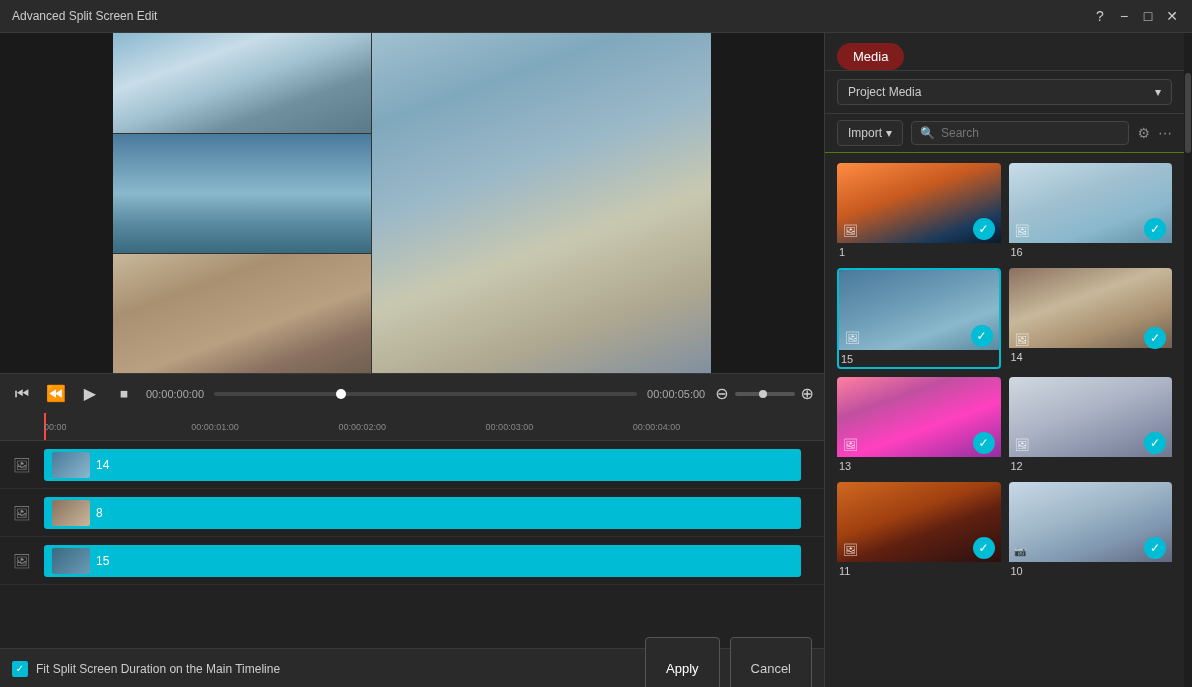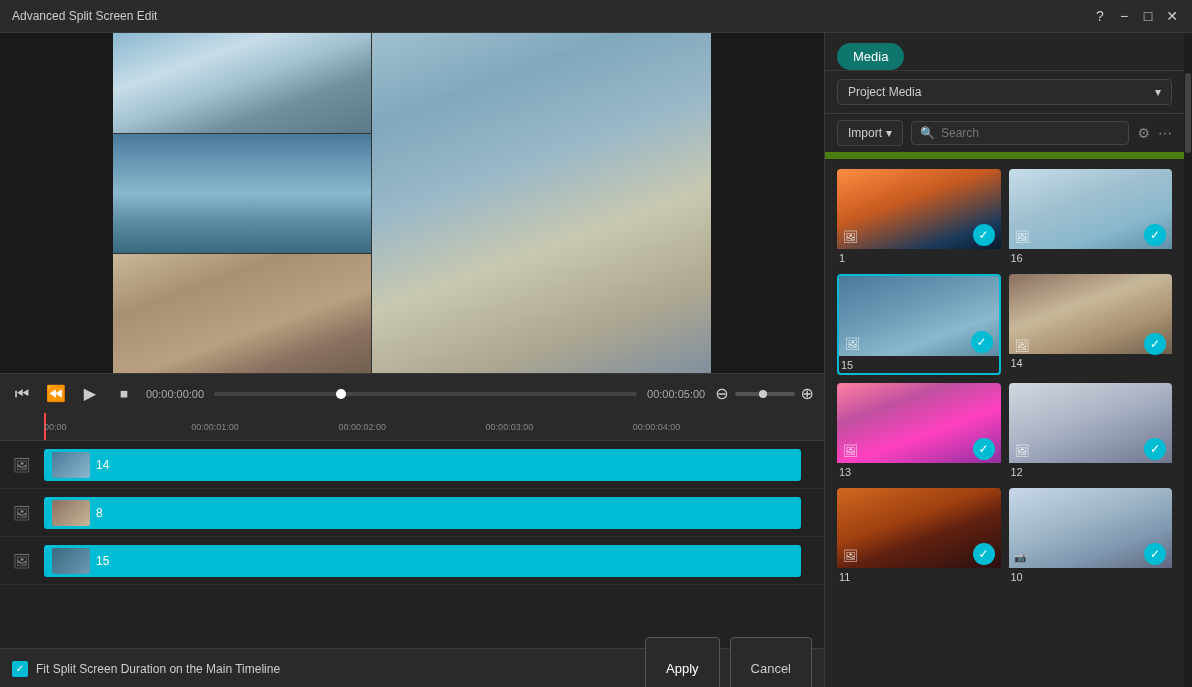--- a/index.html
+++ b/index.html
@@ -341,21 +341,21 @@
       border-bottom: 1px solid #3a3a3a;
     }
     .panel-tab {
       padding: 6px 16px;
       border-radius: 20px;
       cursor: pointer;
       font-size: 13px;
       border: none;
     }
     .panel-tab.active {
-      background: #0f766e;
+      background: #7f1d1d;
       color: #fff;
     }
 
     .panel-toolbar {
       display: flex;
       align-items: flex-end;
       padding: 8px 12px;
       gap: 8px;
       border-bottom: 1px solid #3a3a3a;
     }
@@ -371,21 +371,21 @@
       align-items: center;
       justify-content: space-between;
       cursor: pointer;
     }
 
     .search-bar-row {
       display: flex;
       align-items: center;
       padding: 6px 12px;
       gap: 8px;
-      border-bottom: 7px solid #4d7c0f;
+      border-bottom: 1px solid #4d7c0f;
     }
     .import-btn {
       background: #2a2a2a;
       border: 1px solid #444;
       color: #ccc;
       padding: 5px 10px;
       border-radius: 4px;
       font-size: 12px;
       cursor: pointer;
       display: flex;

